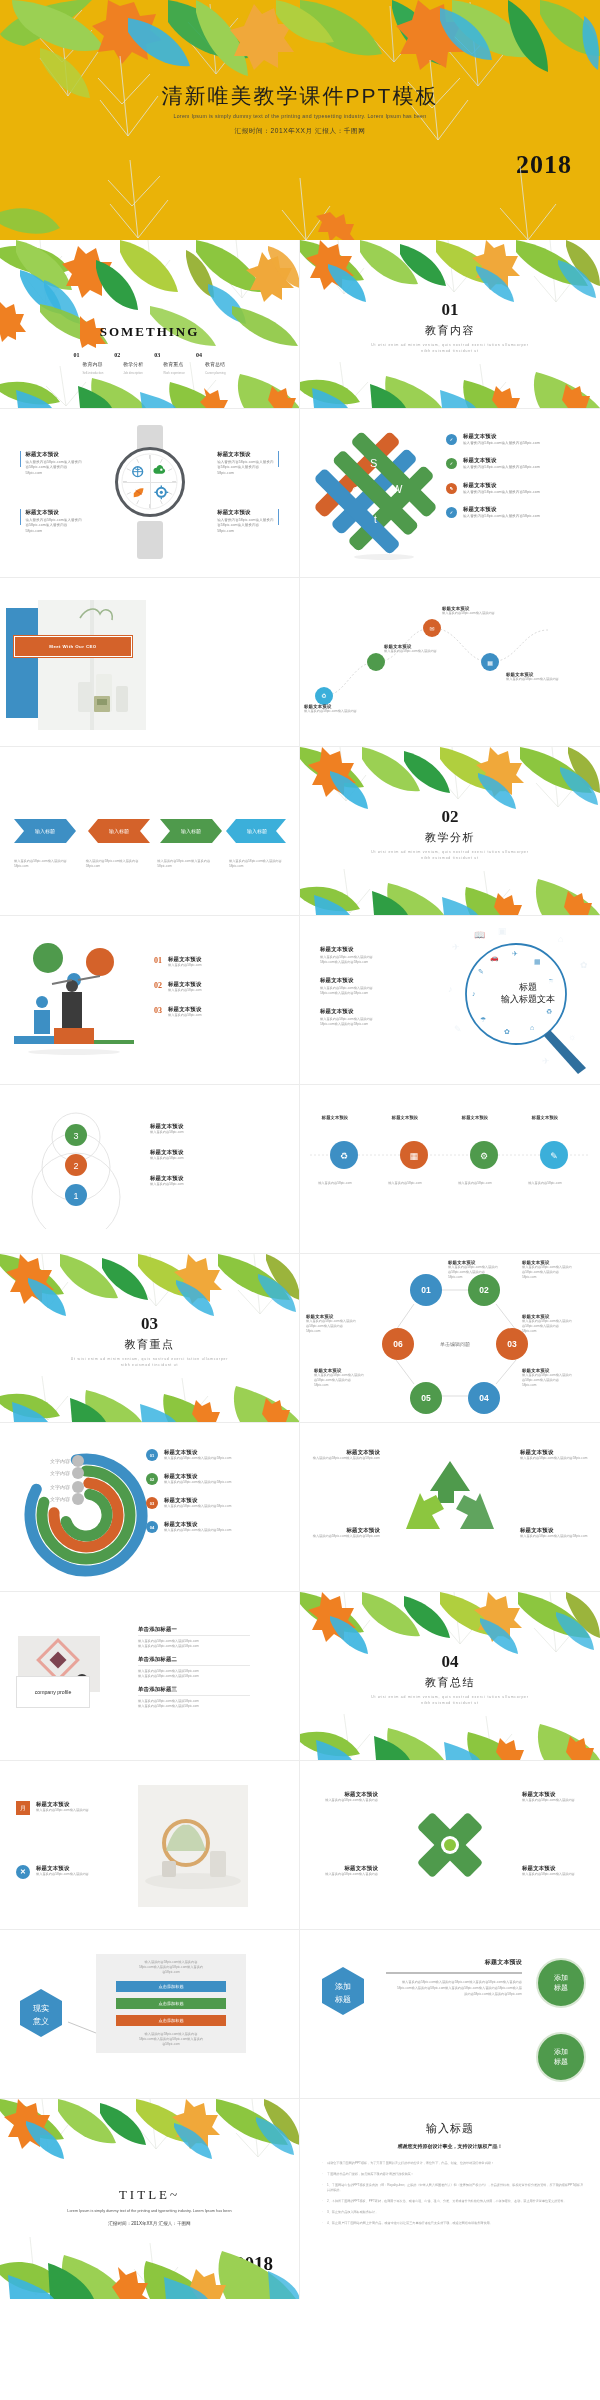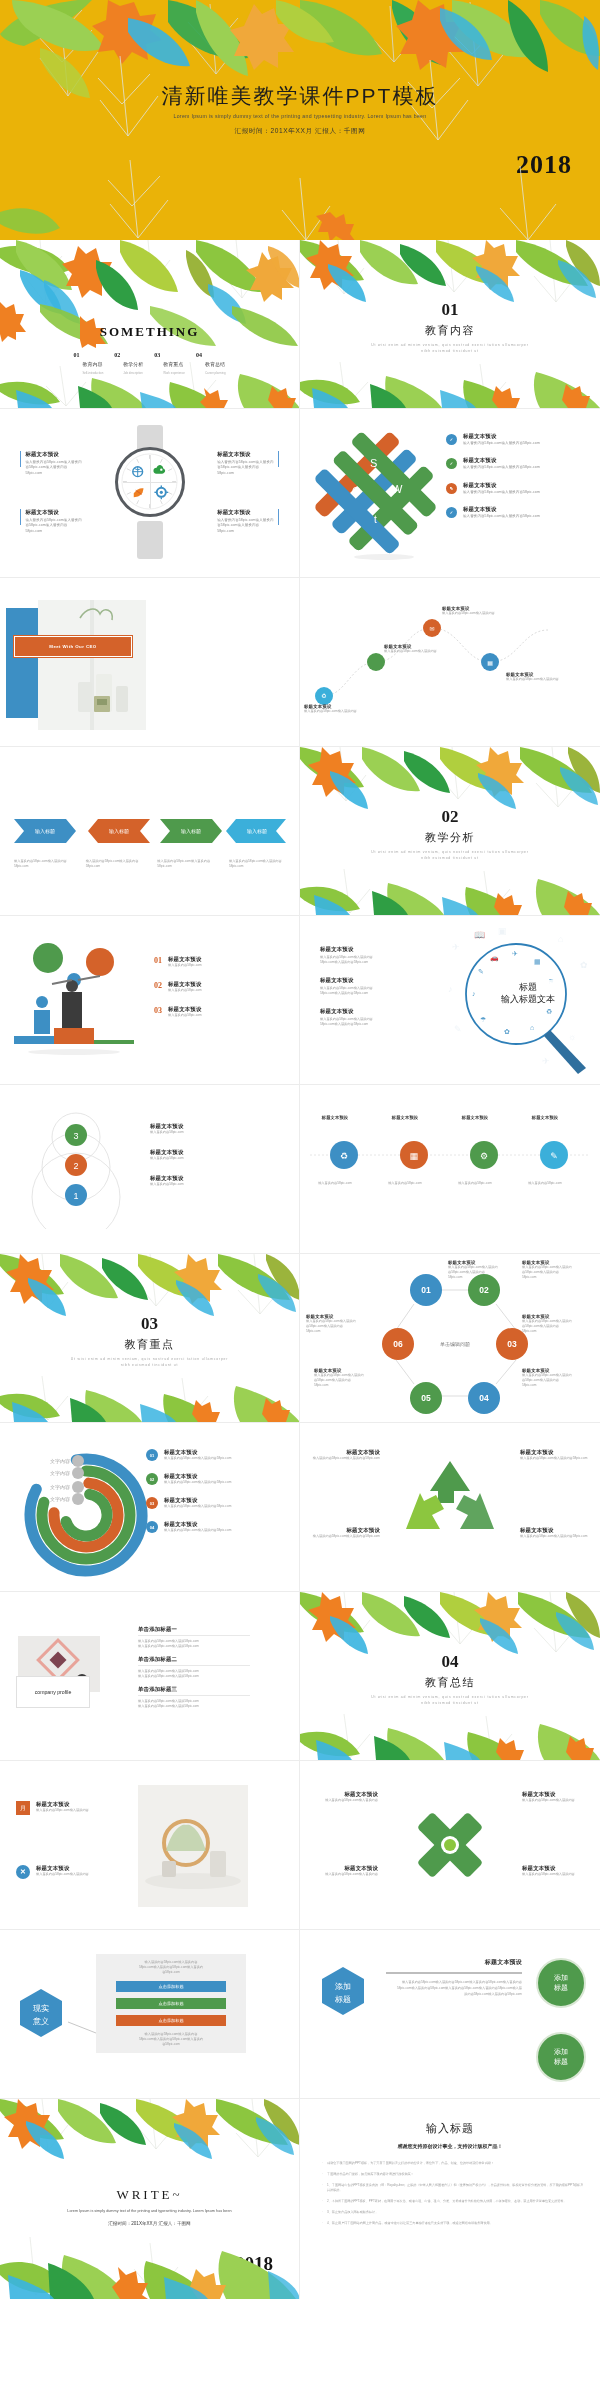--- a/index.html
+++ b/index.html
@@ -1042,21 +1042,21 @@
         <path d="M100 4 C124 10 142 26 146 46 C126 44 108 30 100 14Z" fill="#2f9e44"></path>
         <path d="M136 0 C166 6 192 22 202 44 C176 46 150 32 136 12Z" fill="#b0cf3e"></path>
         <path d="M186 0 L194 8 L204 4 L206 16 L218 16 L212 28 L220 36 L208 36 L208 48 L198 42 L190 50 L186 38 L176 38 L182 26 L172 18 L184 14Z" fill="#f0a83a"></path>
         <path d="M216 0 C248 6 276 22 288 46 C260 46 232 32 216 12Z" fill="#8cc63f"></path>
         <path d="M264 0 C286 8 300 26 300 46 C284 42 270 24 264 6Z" fill="#9bb43c"></path>
         <path d="M26 22 C48 28 62 42 64 60 C46 56 32 42 26 26Z" fill="#39b4e0" opacity=".9"></path>
         <path d="M174 24 C196 30 210 44 212 60 C194 56 180 42 174 28Z" fill="#39b4e0" opacity=".85"></path>
         <path d="M256 18 C278 24 292 38 294 56 C276 52 262 38 256 22Z" fill="#39b4e0" opacity=".8"></path>
       </svg>
       <div style="position:absolute;top:88px;width:100%;text-align:center">
-        <div class="thanks">WRITE~</div>
+        <div class="thanks">TITLE~</div>
         <div style="font-size:3.8px;color:#5a5a5a;margin-top:6px">Lorem Ipsum is simply dummy text of the printing and typesetting industry. Lorem Ipsum has been</div>
         <div style="font-size:4.6px;color:#3a3a3a;margin-top:8px">汇报时间：201X年XX月    汇报人：千图网</div>
       </div>
       <div style="position:absolute;right:26px;bottom:24px;font-family:'Liberation Serif',serif;font-weight:700;font-size:19px;color:#141414">2018</div>
       <svg width="300" height="62" viewBox="0 0 300 62" style="position:absolute;bottom:0;left:0">
         <g fill="none" stroke="#dfe3db" stroke-width=".6">
           <path d="M30 0 L36 58 M36 58 L14 32 M36 58 L58 30"></path>
           <path d="M150 6 L156 58 M156 58 L134 32 M156 58 L178 30"></path>
         </g>
         <path d="M0 28 C24 20 52 28 66 52 C42 62 14 52 0 38Z" fill="#8cc63f"></path>

